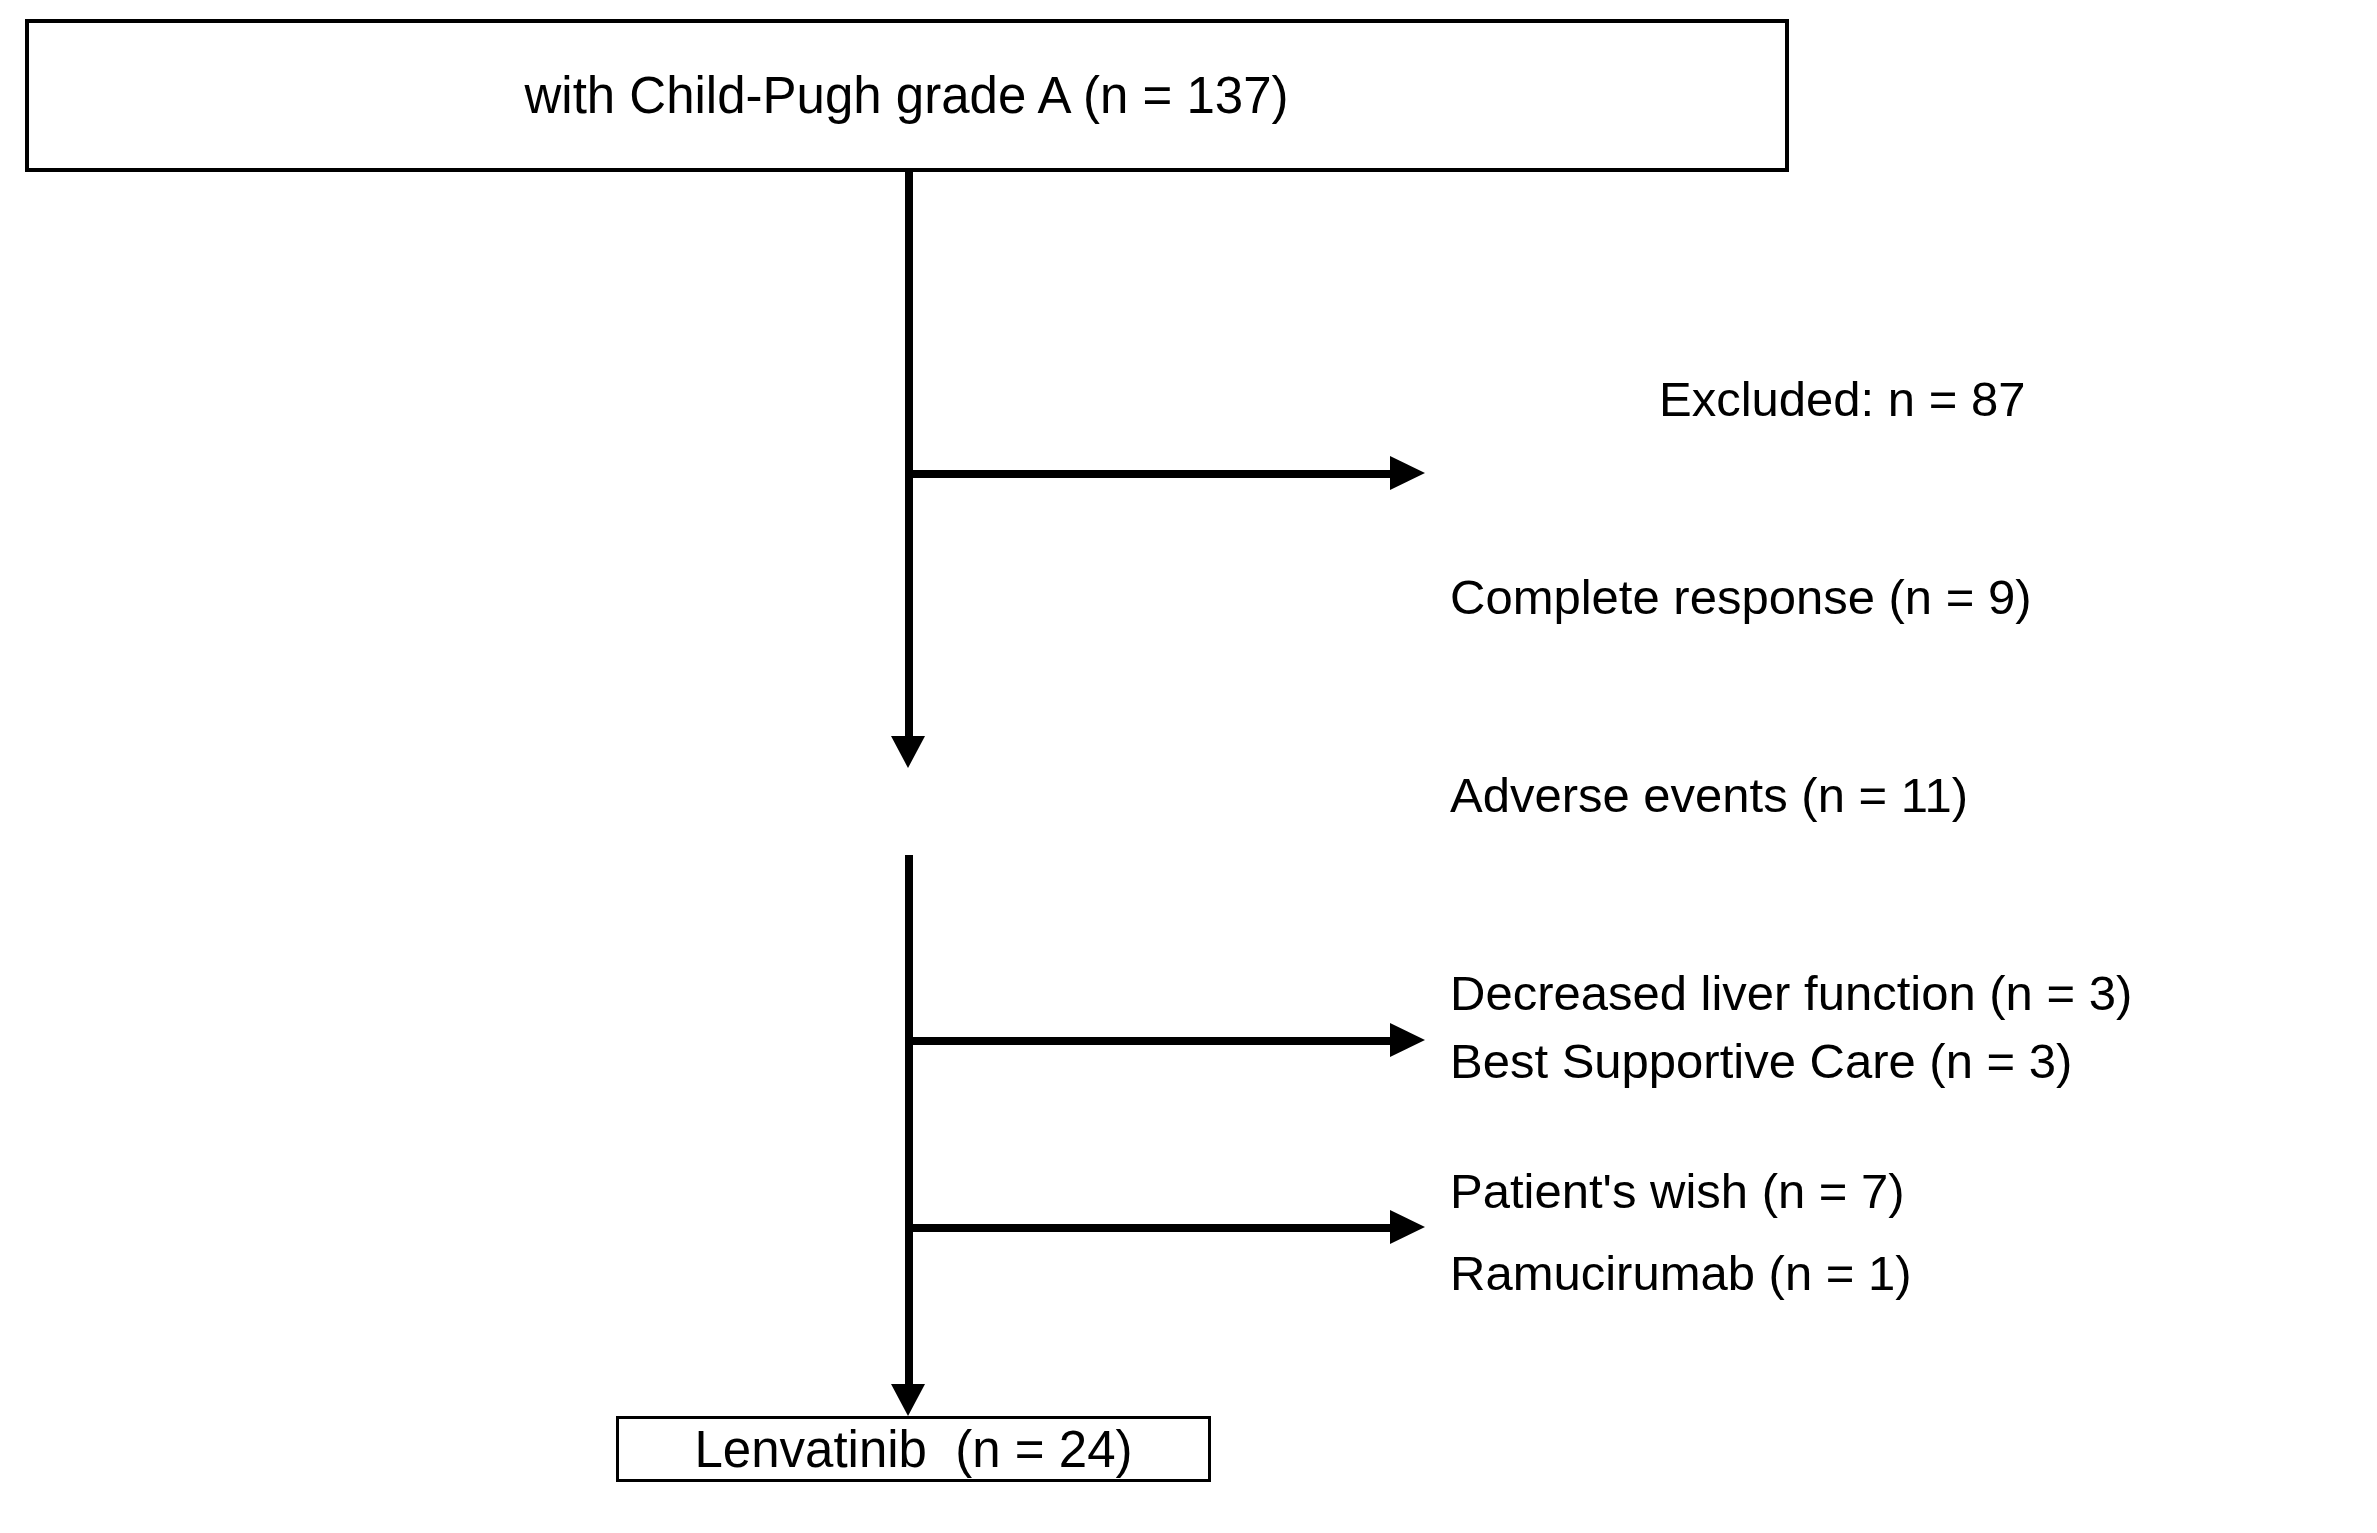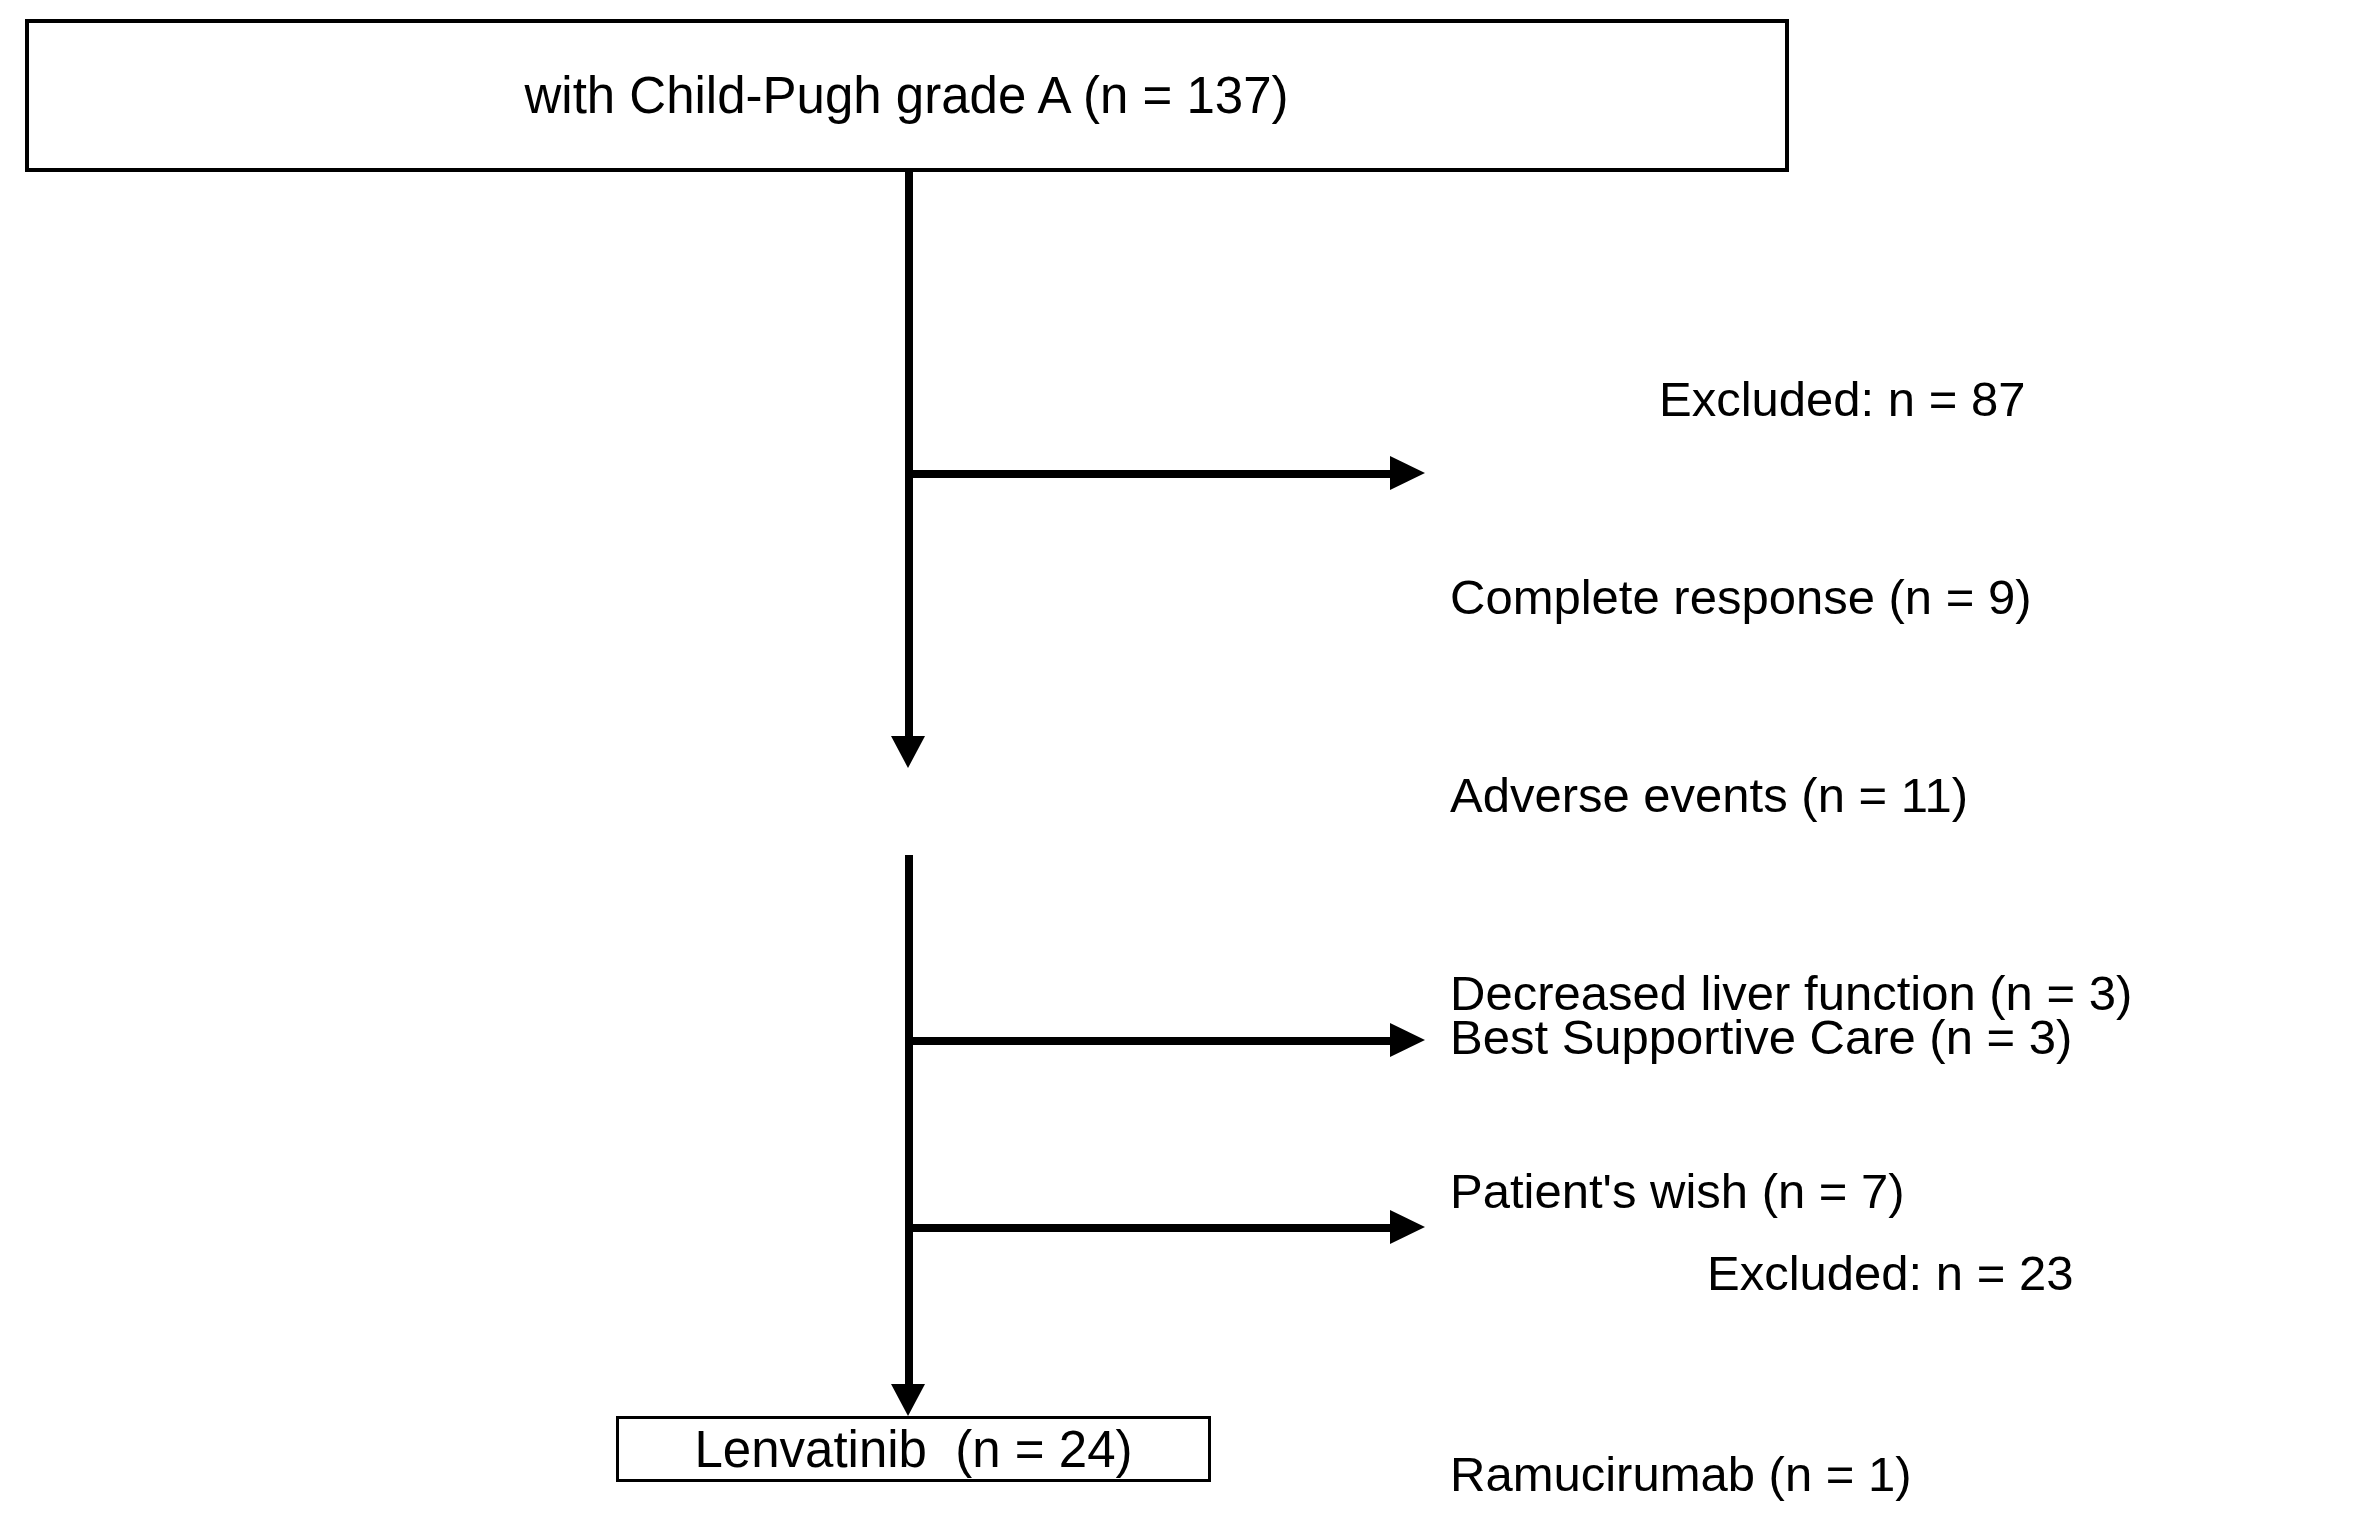--- a/index.html
+++ b/index.html
@@ -71,21 +71,21 @@
 
   
   .side-text {
     position: absolute;
     font-size: 49px;
     line-height: 66px;
     white-space: pre;
   }
   #exclusions-first { left: 1450px; top: 234px; }
   #exclusions-first .list-header { padding-left: 209px; }
-  #bsc-label { left: 1450px; top: 1004px; }
+  #bsc-label { left: 1450px; top: 1028px; }
   #exclusions-second { left: 1450px; top: 1106px; line-height: 67px; }
   #exclusions-second .list-header { padding-left: 257px; }
 </style>
 </head>
 <body>
 
 <div id="canvas">
 
   <div class="flow-box" id="top-box">
     <div class="box-line">with Child-Pugh grade A (n = 137)</div>
@@ -113,21 +113,20 @@
 
   <div class="line" style="left:905px; top:1037px; width:485px; height:7.7px;"></div>
   <div class="arrowhead-right" style="left:1390px; top:1023px;"></div>
 
   <div class="side-text" id="bsc-label">Best Supportive Care (n = 3)</div>
 
   <div class="line" style="left:905px; top:1224px; width:485px; height:7.7px;"></div>
   <div class="arrowhead-right" style="left:1390px; top:1210px;"></div>
 
   <div class="side-text" id="exclusions-second">
-    <div class="list-header">Excluded: n = 23</div>
     <div class="list-item">Ramucirumab (n = 1)</div>
     
     
     
   </div>
 
   <div class="flow-box" id="lenvatinib-box">
     <div class="box-line">Lenvatinib  (n = 24)</div>
   </div>
 

